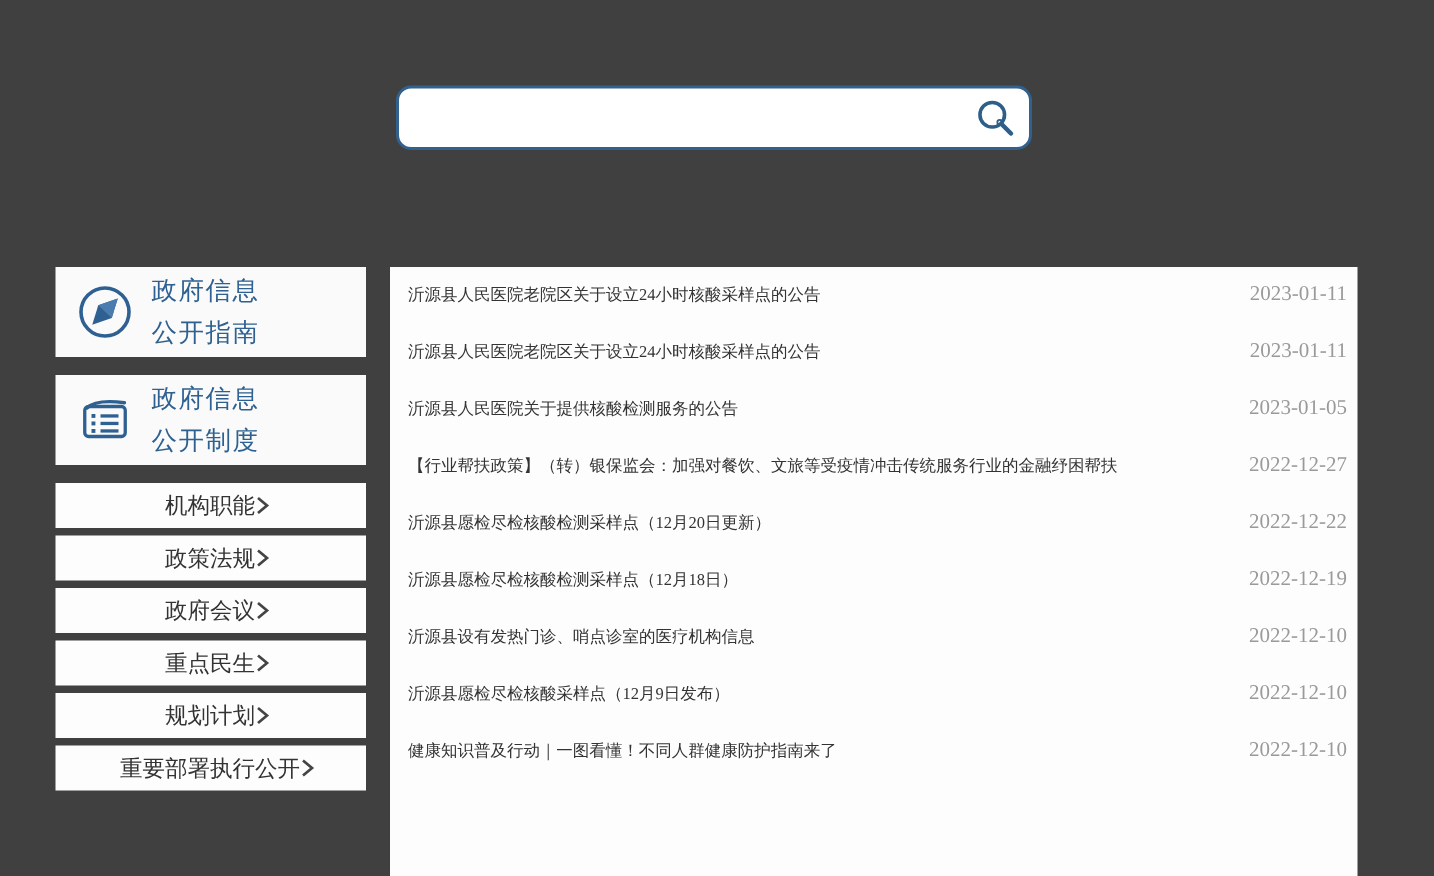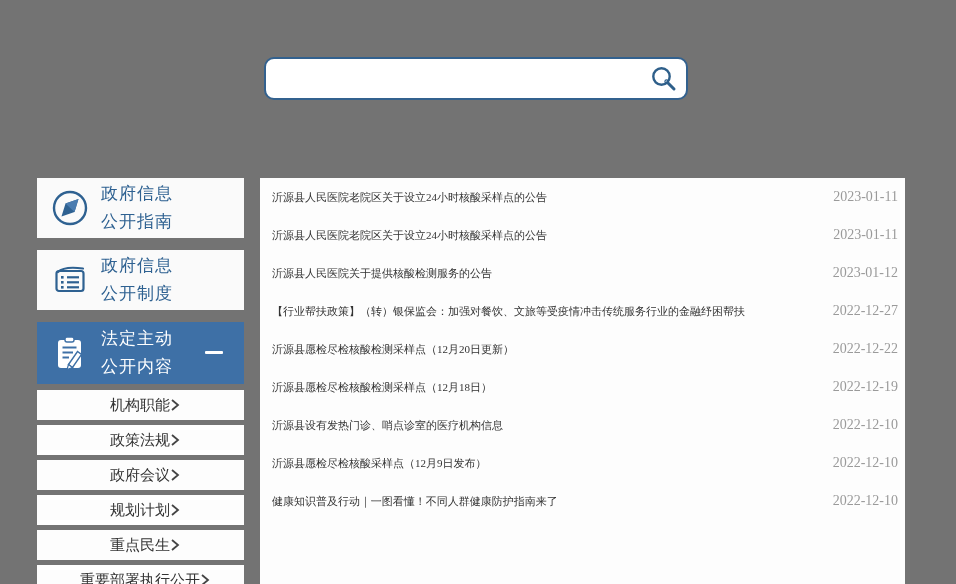--- a/index.html
+++ b/index.html
@@ -1,18 +1,18 @@
 <!DOCTYPE html>
 <html><head>
 <meta charset="utf-8">
 <style>
   html,body{margin:0;padding:0;}
   .viewport{
     position:relative;width:956px;height:584px;overflow:hidden;
-    background:#737373;
+    background:#404040;
     font-family:"Liberation Serif","DejaVu Serif",serif;
   }
   
   .search-wrap{
     position:absolute;left:264px;top:57px;width:424px;height:43px;
     box-sizing:border-box;background:#fff;
     border:2px solid #33618E;border-radius:10px;
     display:flex;align-items:center;
   }
   .search-input{
@@ -106,38 +106,20 @@
           <line x1="17" y1="22.3" x2="29" y2="22.3" stroke="#2E6191" stroke-width="2.2"></line>
           <line x1="17" y1="27.3" x2="29" y2="27.3" stroke="#2E6191" stroke-width="2.2"></line>
         </svg>
       </span>
       <span class="txt">
         <div>政府信息</div>
         <div>公开制度</div>
       </span>
     </div>
 
-    <div class="side-card active">
-      <span class="icon">
-        <svg width="40" height="40" viewBox="0 0 40 40">
-          <rect x="8" y="7" width="23" height="28" rx="3" fill="#FFFFFF"></rect>
-          <rect x="15" y="4" width="9" height="5" rx="2" fill="#FFFFFF" stroke="#3E70A6" stroke-width="1.4"></rect>
-          <line x1="12.5" y1="14.5" x2="26.5" y2="14.5" stroke="#3E70A6" stroke-width="2"></line>
-          <line x1="12.5" y1="19.5" x2="23" y2="19.5" stroke="#3E70A6" stroke-width="2"></line>
-          <line x1="12.5" y1="24.5" x2="19" y2="24.5" stroke="#3E70A6" stroke-width="2"></line>
-          <path d="M18.5 31.5 L27.5 18.5 L31.5 21.5 L22.5 34.5 Z" fill="#FFFFFF" stroke="#3E70A6" stroke-width="1.4"></path>
-          <path d="M18.5 31.5 L17 36.5 L22.5 34.5 Z" fill="#FFFFFF" stroke="#3E70A6" stroke-width="1.2"></path>
-        </svg>
-      </span>
-      <span class="txt">
-        <div>法定主动</div>
-        <div>公开内容</div>
-      </span>
-      <span class="minus-bar"></span>
-    </div>
 
     <div id="submenu">
   <div class="submenu-item">
     <span>机构职能</span>
     <span class="chev">
       <svg width="10" height="14" viewBox="0 0 10 14">
         <polyline points="2,2 8,7 2,12" fill="none" stroke="#444" stroke-width="1.8"></polyline>
       </svg>
     </span>
   </div>
@@ -154,30 +136,30 @@
   <div class="submenu-item">
     <span>政府会议</span>
     <span class="chev">
       <svg width="10" height="14" viewBox="0 0 10 14">
         <polyline points="2,2 8,7 2,12" fill="none" stroke="#444" stroke-width="1.8"></polyline>
       </svg>
     </span>
   </div>
 
   <div class="submenu-item">
+    <span>重点民生</span>
+    <span class="chev">
+      <svg width="10" height="14" viewBox="0 0 10 14">
+        <polyline points="2,2 8,7 2,12" fill="none" stroke="#444" stroke-width="1.8"></polyline>
+      </svg>
+    </span>
+  </div>
+
+  <div class="submenu-item">
     <span>规划计划</span>
-    <span class="chev">
-      <svg width="10" height="14" viewBox="0 0 10 14">
-        <polyline points="2,2 8,7 2,12" fill="none" stroke="#444" stroke-width="1.8"></polyline>
-      </svg>
-    </span>
-  </div>
-
-  <div class="submenu-item">
-    <span>重点民生</span>
     <span class="chev">
       <svg width="10" height="14" viewBox="0 0 10 14">
         <polyline points="2,2 8,7 2,12" fill="none" stroke="#444" stroke-width="1.8"></polyline>
       </svg>
     </span>
   </div>
 
   <div class="submenu-item">
     <span>重要部署执行公开</span>
     <span class="chev">
@@ -196,21 +178,21 @@
   </div>
 
   <div class="news-row">
     <div class="news-title">沂源县人民医院老院区关于设立24小时核酸采样点的公告</div>
     <div class="news-date">2023-01-11</div>
   </div>
 
 
   <div class="news-row">
     <div class="news-title">沂源县人民医院关于提供核酸检测服务的公告</div>
-    <div class="news-date">2023-01-12</div>
+    <div class="news-date">2023-01-05</div>
   </div>
 
   <div class="news-row">
     <div class="news-title">【行业帮扶政策】（转）银保监会：加强对餐饮、文旅等受疫情冲击传统服务行业的金融纾困帮扶</div>
     <div class="news-date">2022-12-27</div>
   </div>
 
   <div class="news-row">
     <div class="news-title">沂源县愿检尽检核酸检测采样点（12月20日更新）</div>
     <div class="news-date">2022-12-22</div>

